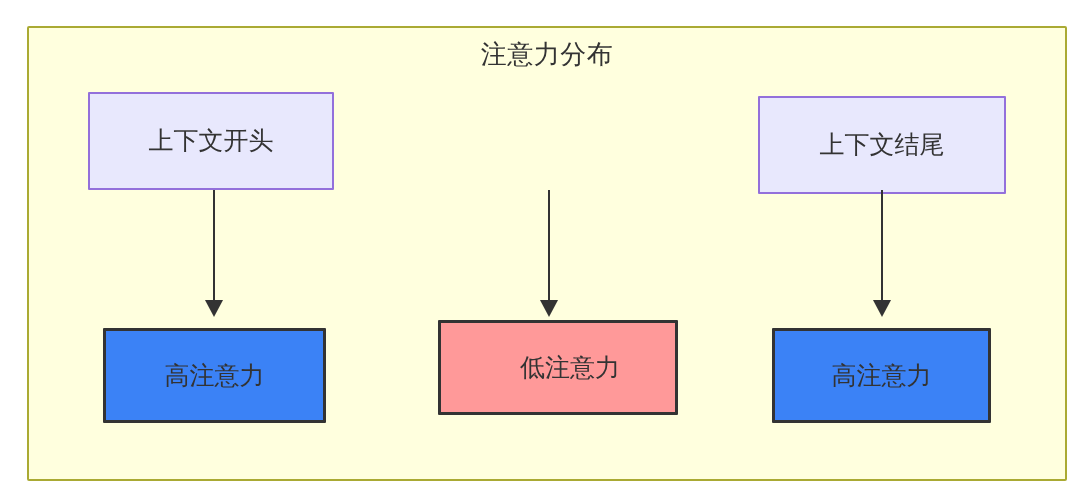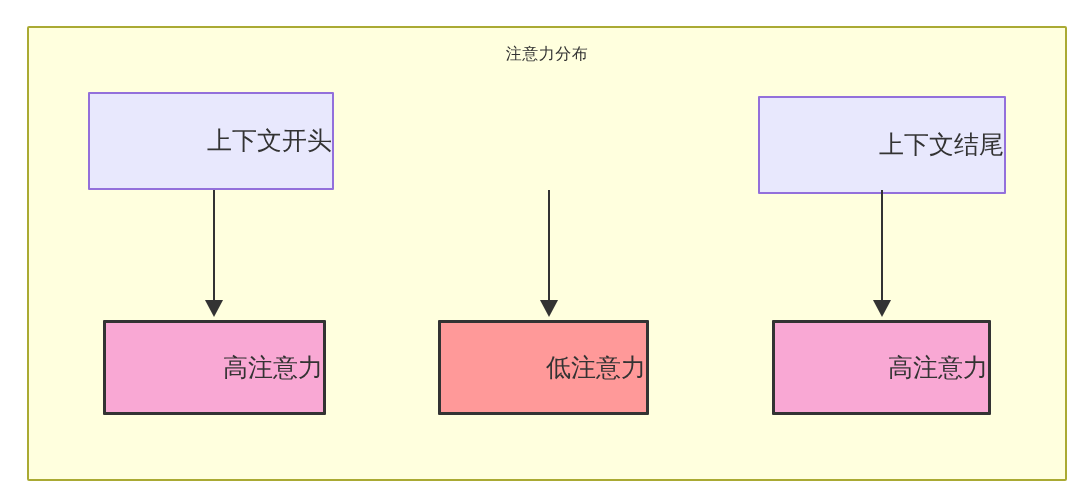--- a/index.html
+++ b/index.html
@@ -34,34 +34,34 @@
     border: 2px solid #aaaa33;
     border-radius: 2px;
   }
 
   .subgraph-title {
     position: absolute;
     left: 0;
     top: 12px;
     width: 100%;
     text-align: center;
-    font-size: 16px;
+    font-size: 26px;
     line-height: 28px;
     color: #333333;
     letter-spacing: 0.5px;
     white-space: nowrap;
   }
 
   
   .node {
     position: absolute;
     box-sizing: border-box;
     display: flex;
     align-items: center;
-    justify-content: flex-end;
+    justify-content: center;
     text-align: center;
     color: #333333;
     white-space: nowrap;
   }
 
   .node-label {
     display: block;
     font-size: 25px;
     line-height: 30px;
     color: #333333;
@@ -75,21 +75,22 @@
     height: 98px;
   }
 
   
   .node.attention {
     border: 3px solid #333333;
     border-radius: 1px;
     height: 95px;
   }
   .node.attention.high {
-    background: #f9a8d4;
+    background: #3b82f6;
+    margin-top: 8px;
   }
   .node.attention.low {
     background: #ff9999;
   }
 
   
   .edge-layer {
     position: absolute;
     left: 0;
     top: 0;
@@ -122,21 +123,21 @@
 
 
   <div class="node context" style="left:758px; top:96px; width:248px;">
     <span class="node-label">上下文结尾</span>
   </div>
 
   <div class="node attention high" style="left:103px; top:320px; width:223px;">
     <span class="node-label">高注意力</span>
   </div>
 
-  <div class="node attention low" style="left:438px; top:320px; width:211px;padding-left:24px;">
+  <div class="node attention low" style="left:438px; top:320px; width:240px;padding-left:24px;">
     <span class="node-label">低注意力</span>
   </div>
 
   <div class="node attention high" style="left:772px; top:320px; width:219px;">
     <span class="node-label">高注意力</span>
   </div>
 
   <svg class="edge-layer" viewBox="0 0 1080 496">
 
     <g>

